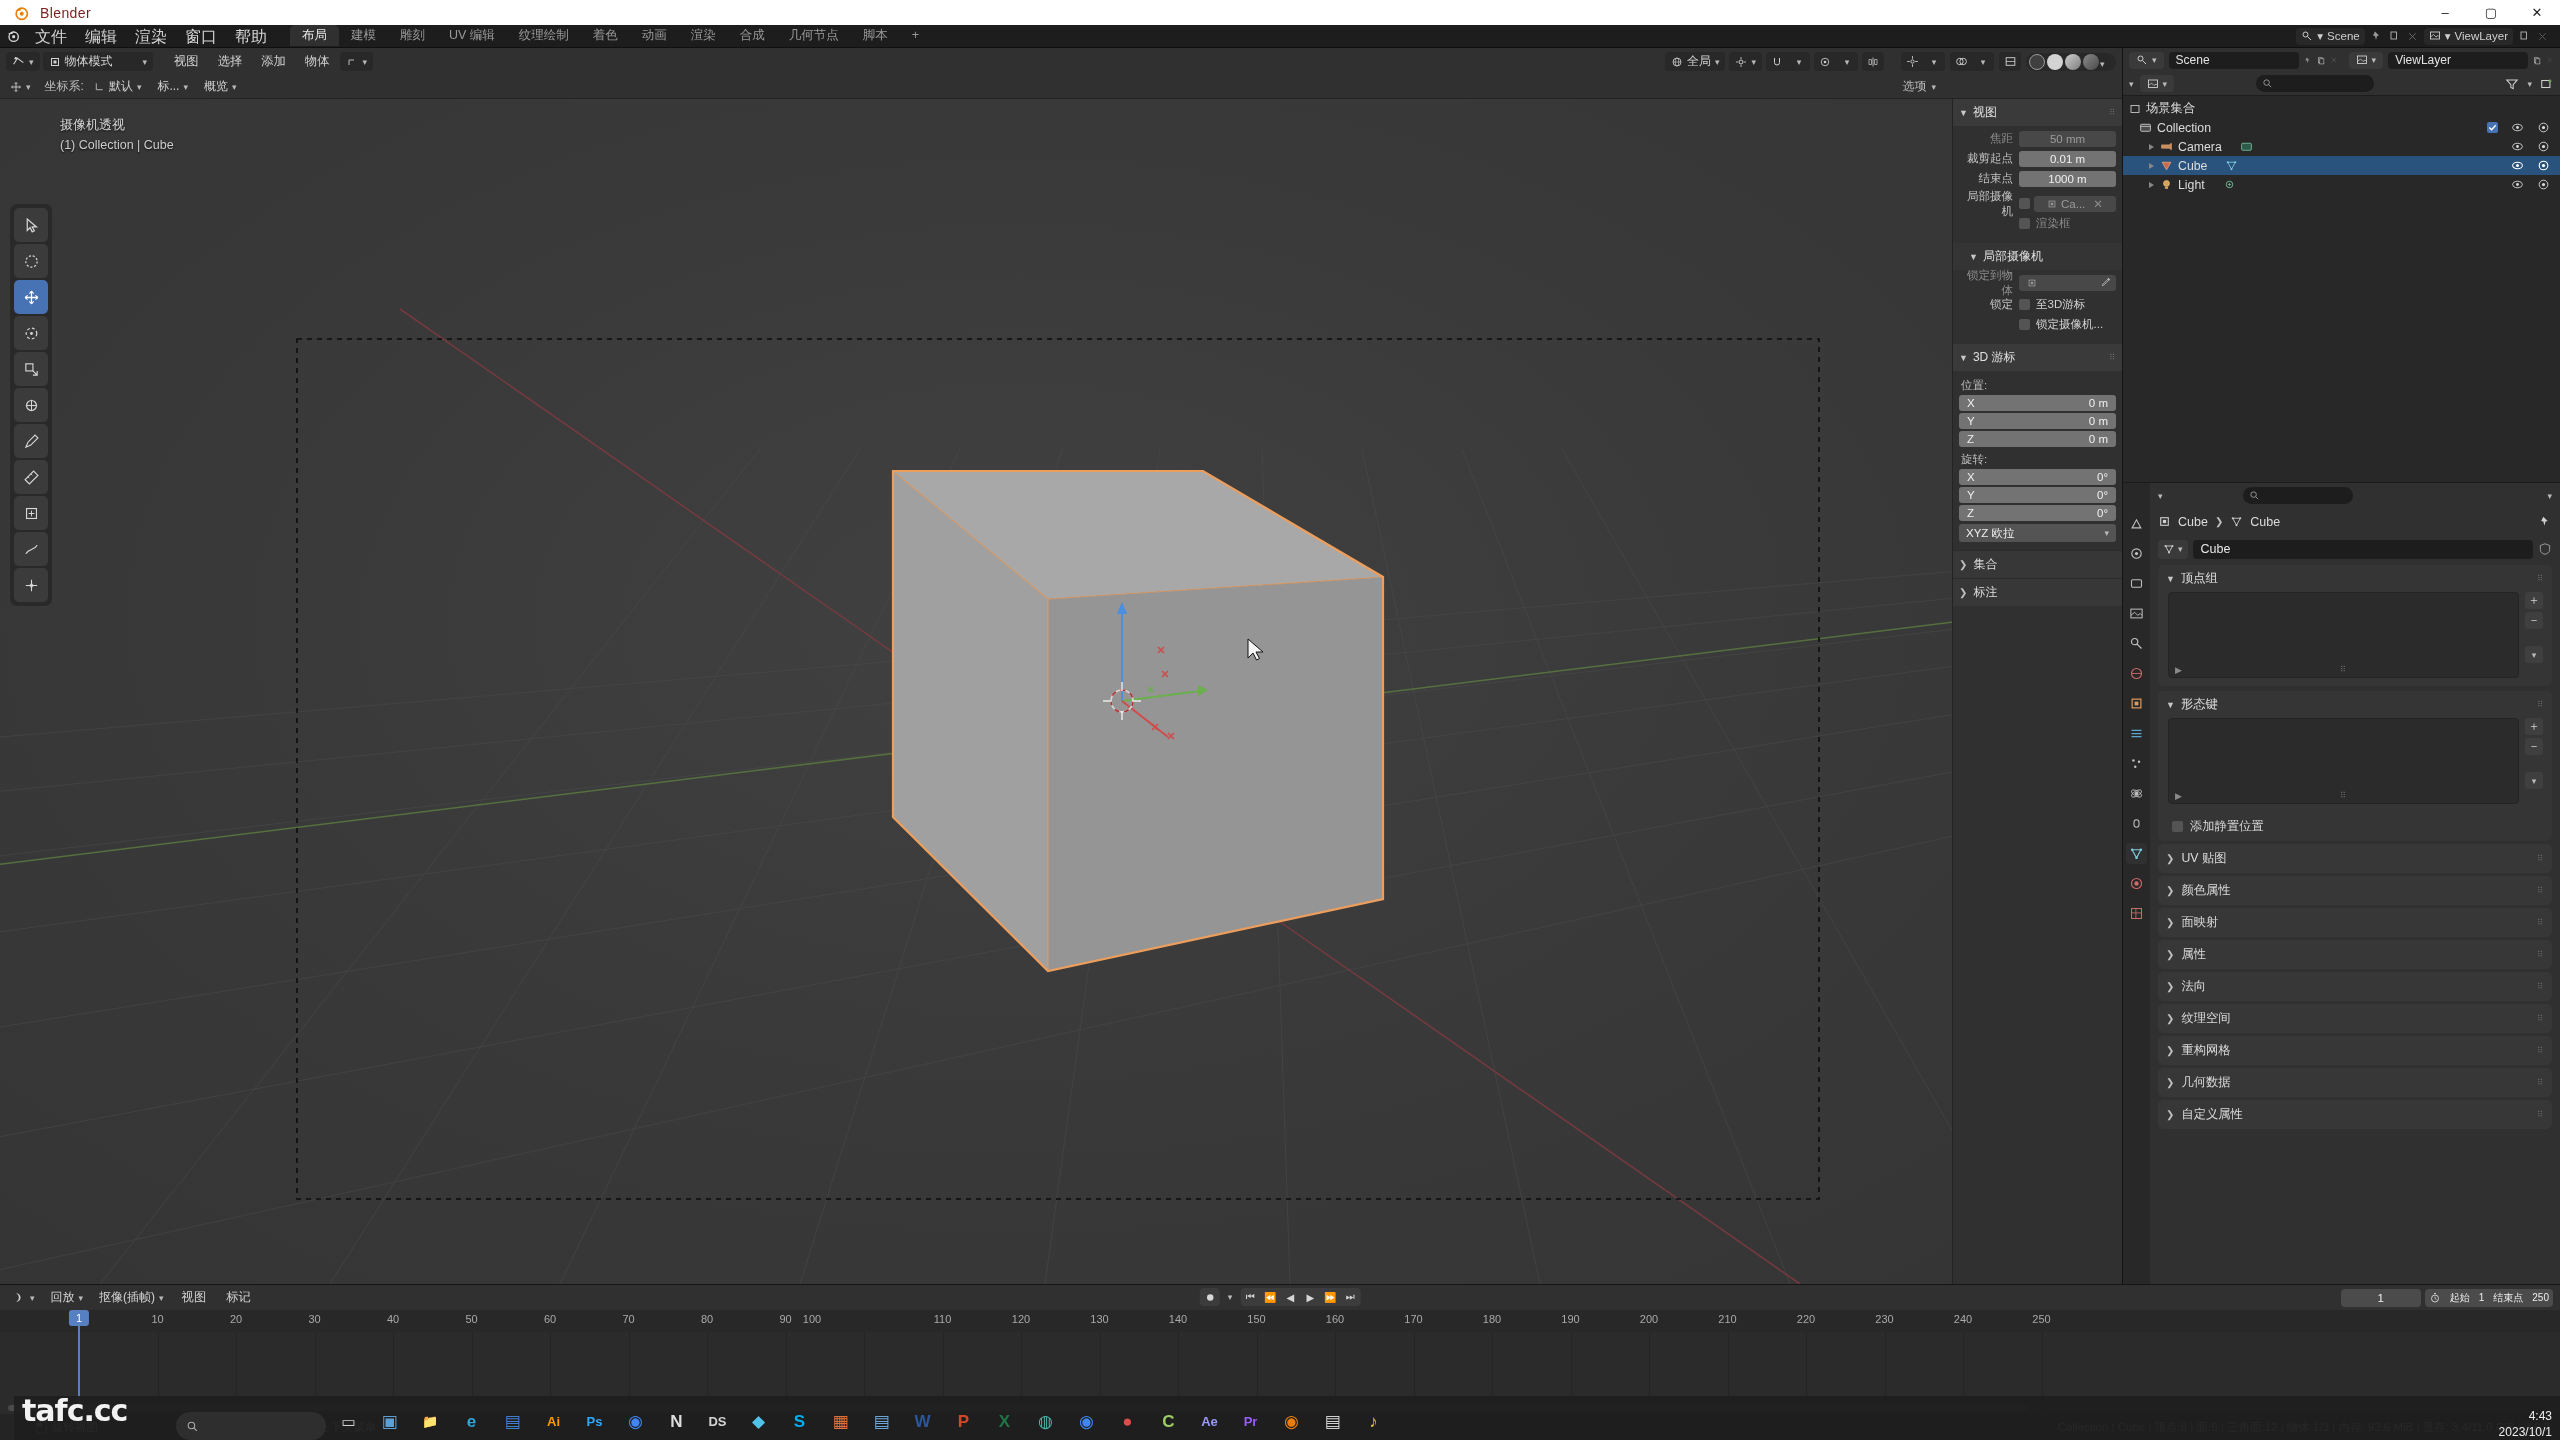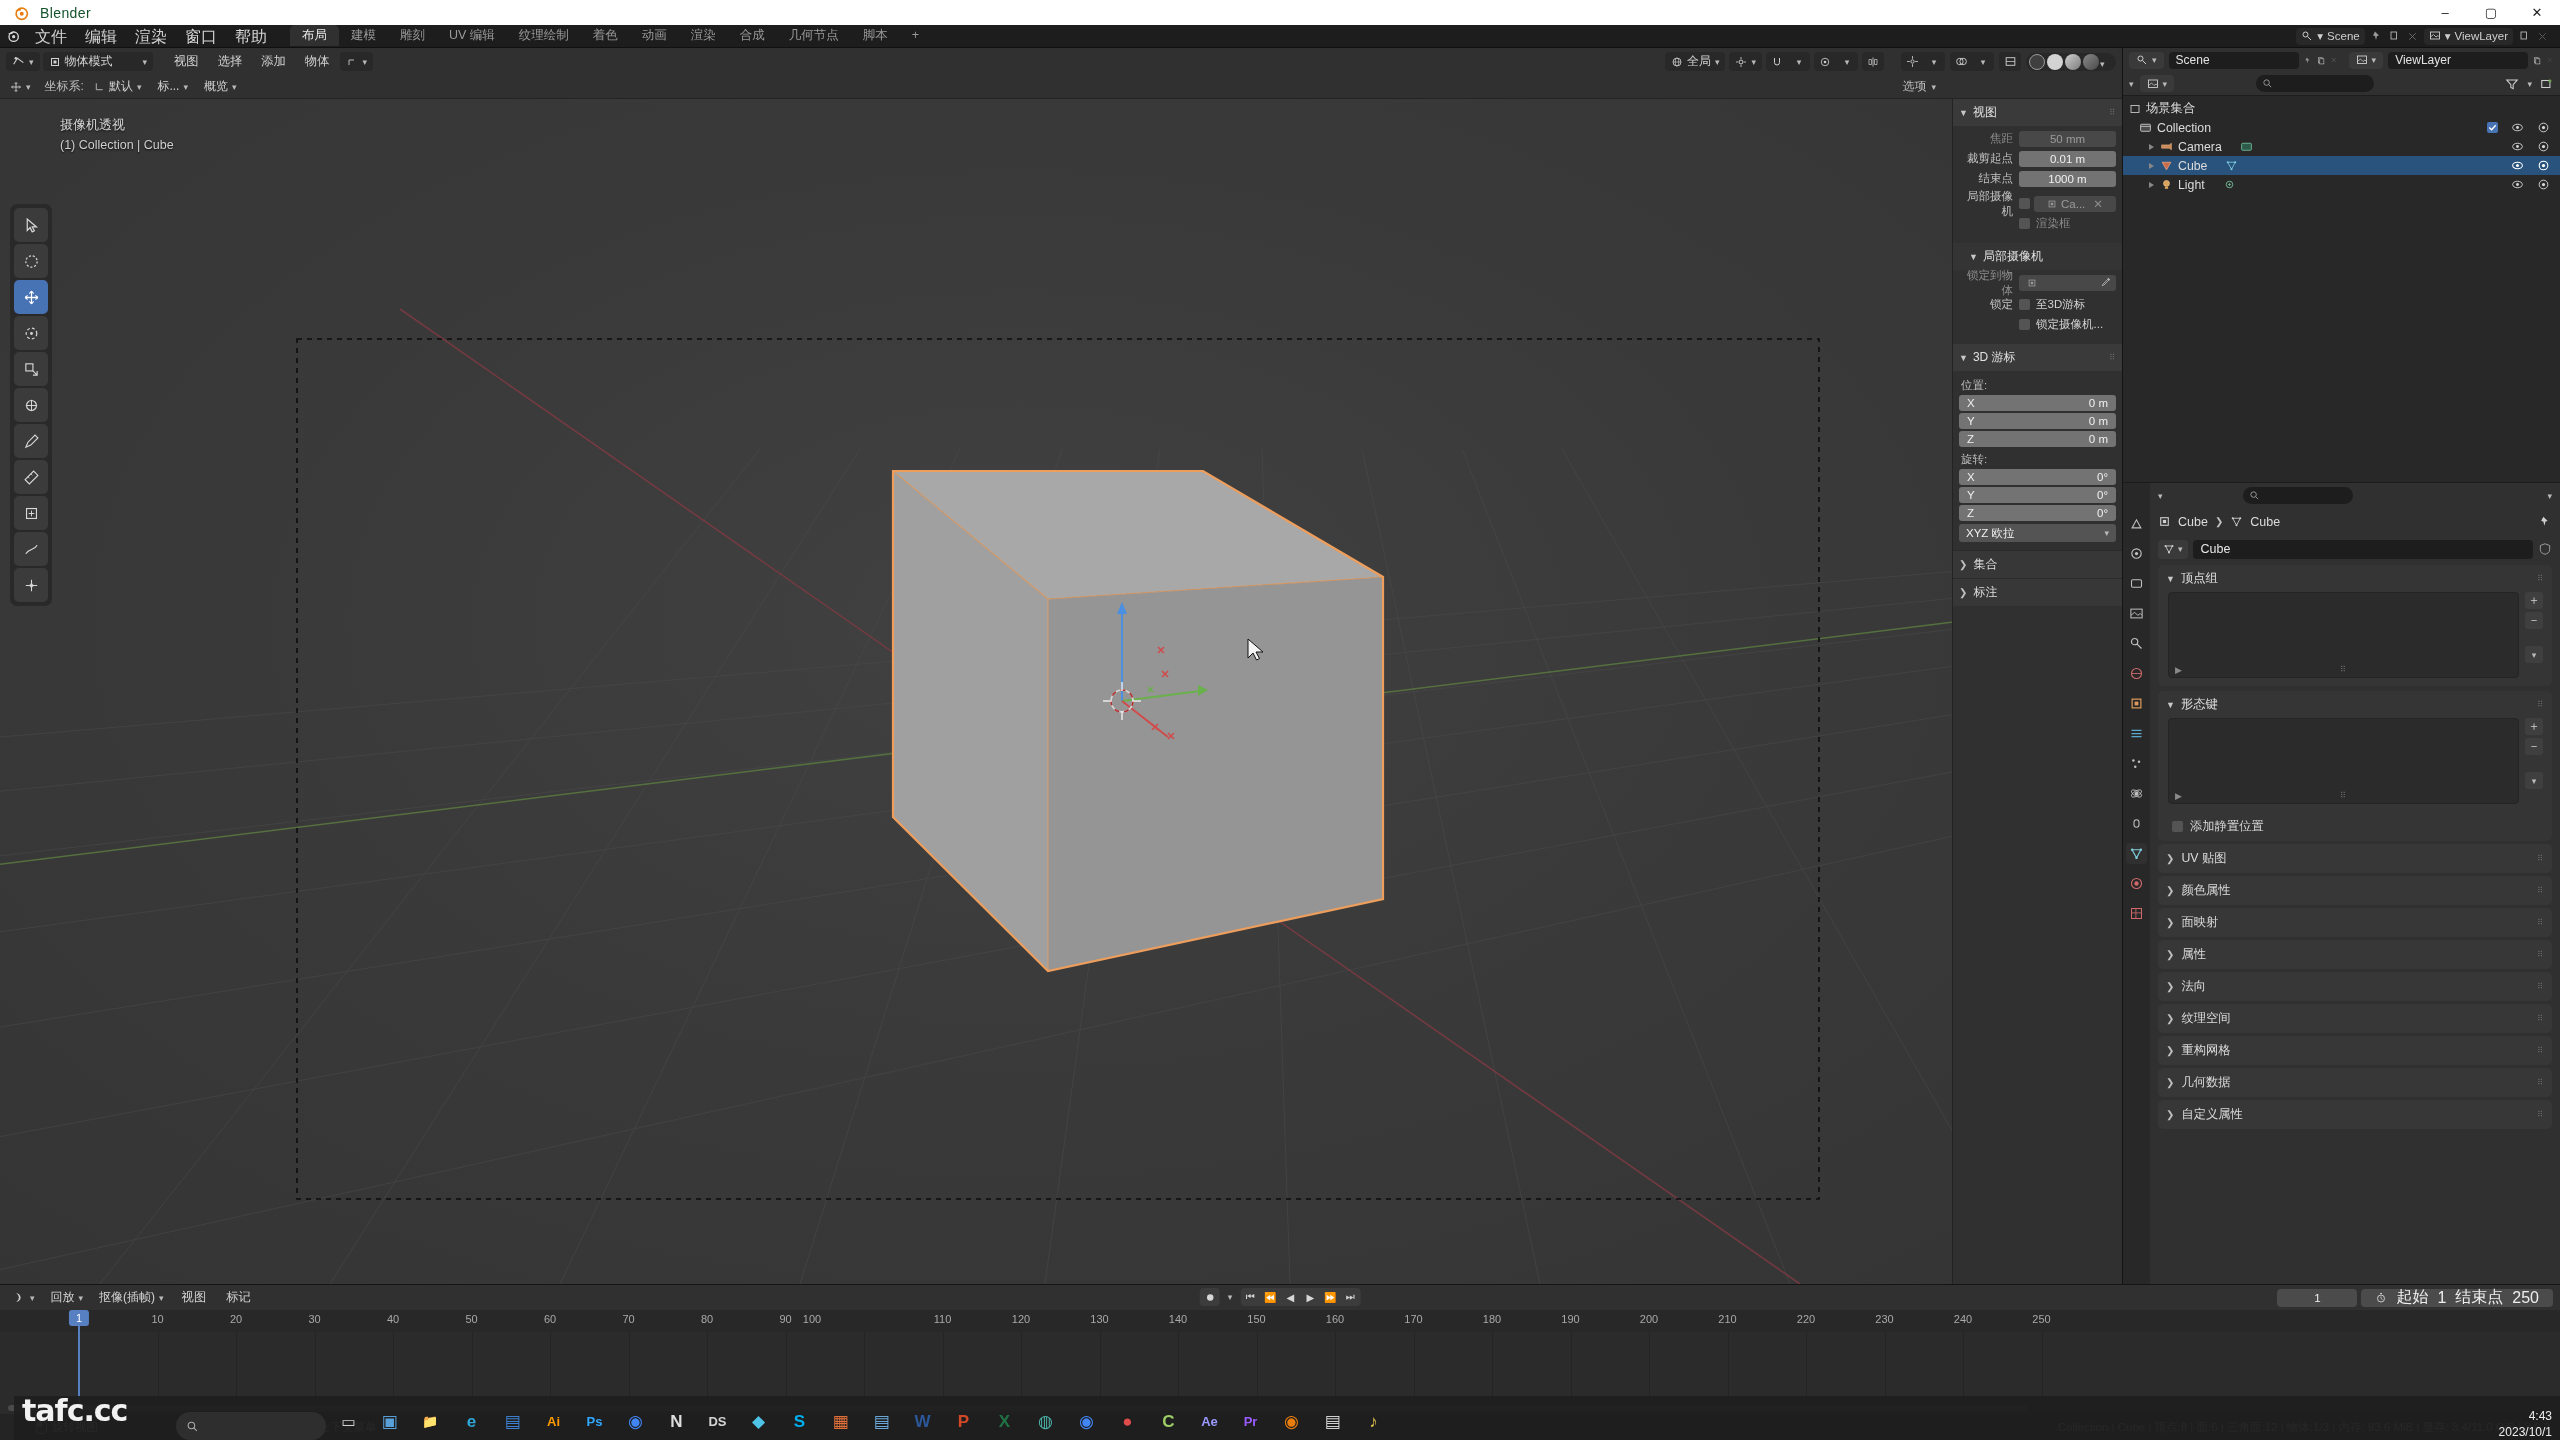--- a/index.html
+++ b/index.html
@@ -4,21 +4,21 @@
 <style>
   * { box-sizing: border-box; margin:0; padding:0; }
   html,body { width:2560px; height:1440px; overflow:hidden; background:#1d1d1d;
     font-family:"Liberation Sans","DejaVu Sans",sans-serif; color:#e5e5e5; }
   #app { position:relative; width:2560px; height:1440px; }
 
   
   .titlebar { position:absolute; left:0; top:0; width:2560px; height:25px;
     background:#ffffff; display:flex; align-items:center; }
   .tb-ico { width:22px; height:22px; margin-left:10px; display:flex; align-items:center; justify-content:center; }
-  .tb-title { font-size:14px; color:#14532d; margin-left:8px; letter-spacing:.4px; }
+  .tb-title { font-size:14px; color:#7f1d1d; margin-left:8px; letter-spacing:.4px; }
   .tb-btns { margin-left:auto; display:flex; height:25px; }
   .tb-btn { width:46px; height:25px; display:flex; align-items:center; justify-content:center;
     font-size:13px; color:#222; }
 
   
   .topbar { position:absolute; left:0; top:25px; width:2560px; height:23px;
     background:#1d1d1d; display:flex; align-items:center; border-bottom:1px solid #101010; }
   .bl-logo { width:26px; height:23px; display:flex; align-items:center; justify-content:center; }
   .menu-item { font-size:16px; color:#d2d2d2; padding:0 9px; height:23px; line-height:23px; white-space:nowrap; }
   .ws-tabs { display:flex; align-items:flex-start; height:23px; margin-left:14px; }
@@ -147,21 +147,21 @@
     border-top:1px solid #151515; }
   .tl-head { height:25px; background:#303030; display:flex; align-items:center; padding:0 7px; gap:4px; }
   .tl-mid { position:absolute; left:50%; transform:translateX(-50%); top:3px; display:flex; align-items:center; gap:8px; }
   .rec-dot { width:20px; height:18px; background:#3c3c3c; border-radius:4px; display:flex; align-items:center; justify-content:center; }
   .playgrp { display:flex; align-items:center; background:#3c3c3c; border-radius:4px; height:18px; }
   .pbtn { width:20px; height:18px; display:flex; align-items:center; justify-content:center; font-size:10px; color:#d6d6d6; }
   .tl-right { margin-left:auto; display:flex; align-items:center; gap:4px; }
   .frmfld { height:18px; min-width:80px; background:#4b4b4b; border-radius:4px; display:flex;
     align-items:center; justify-content:center; font-size:11.5px; color:#eee; }
   .rngfld { height:18px; background:#4b4b4b; border-radius:4px; display:flex; align-items:center;
-    gap:9px; padding:0 14px; font-size:16px; color:#eee; }
+    gap:9px; padding:0 4px; font-size:10px; color:#eee; }
   .tl-ruler { position:absolute; left:0; top:25px; width:2560px; height:22px; background:#282828; }
   .tick { position:absolute; top:3px; font-size:11px; color:#a9a9a9; transform:translateX(-50%); }
   .tl-grid { position:absolute; left:0; top:47px; width:2560px; height:83px; background:#2b2b2b; }
   .gline { position:absolute; top:0; width:1px; height:83px; background:#242424; }
   .playhead { position:absolute; top:25px; width:2px; height:105px; background:#5680c2; }
   .ph-lbl { position:absolute; top:25px; transform:translateX(-50%); background:#5680c2; color:#fff;
     font-size:11px; padding:2px 7px; border-radius:3px; }
   .tl-scroll { position:absolute; left:0; bottom:3px; height:6px; background:#4a4a4a; border-radius:3px; }
 
   

